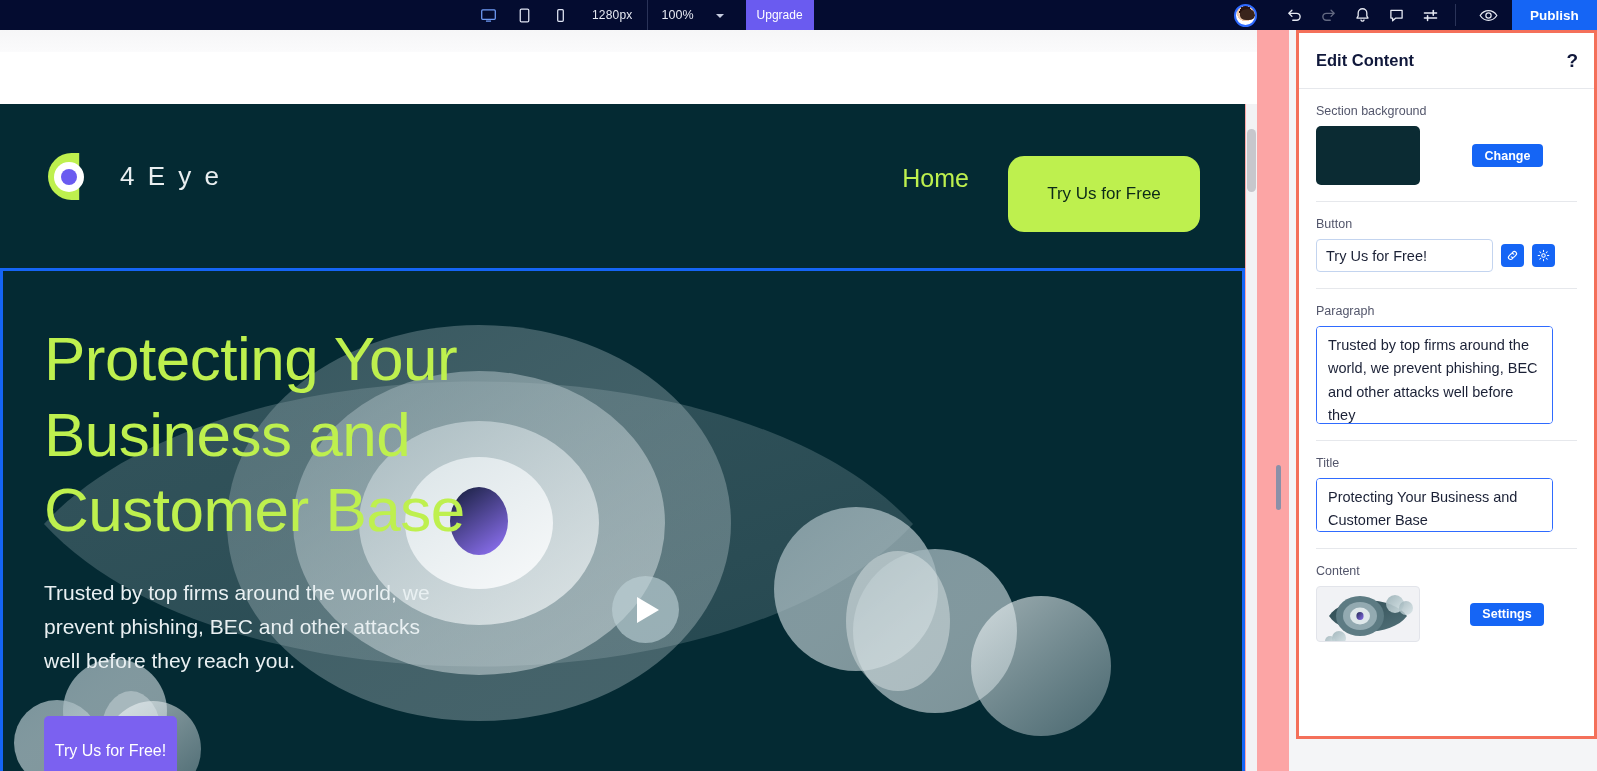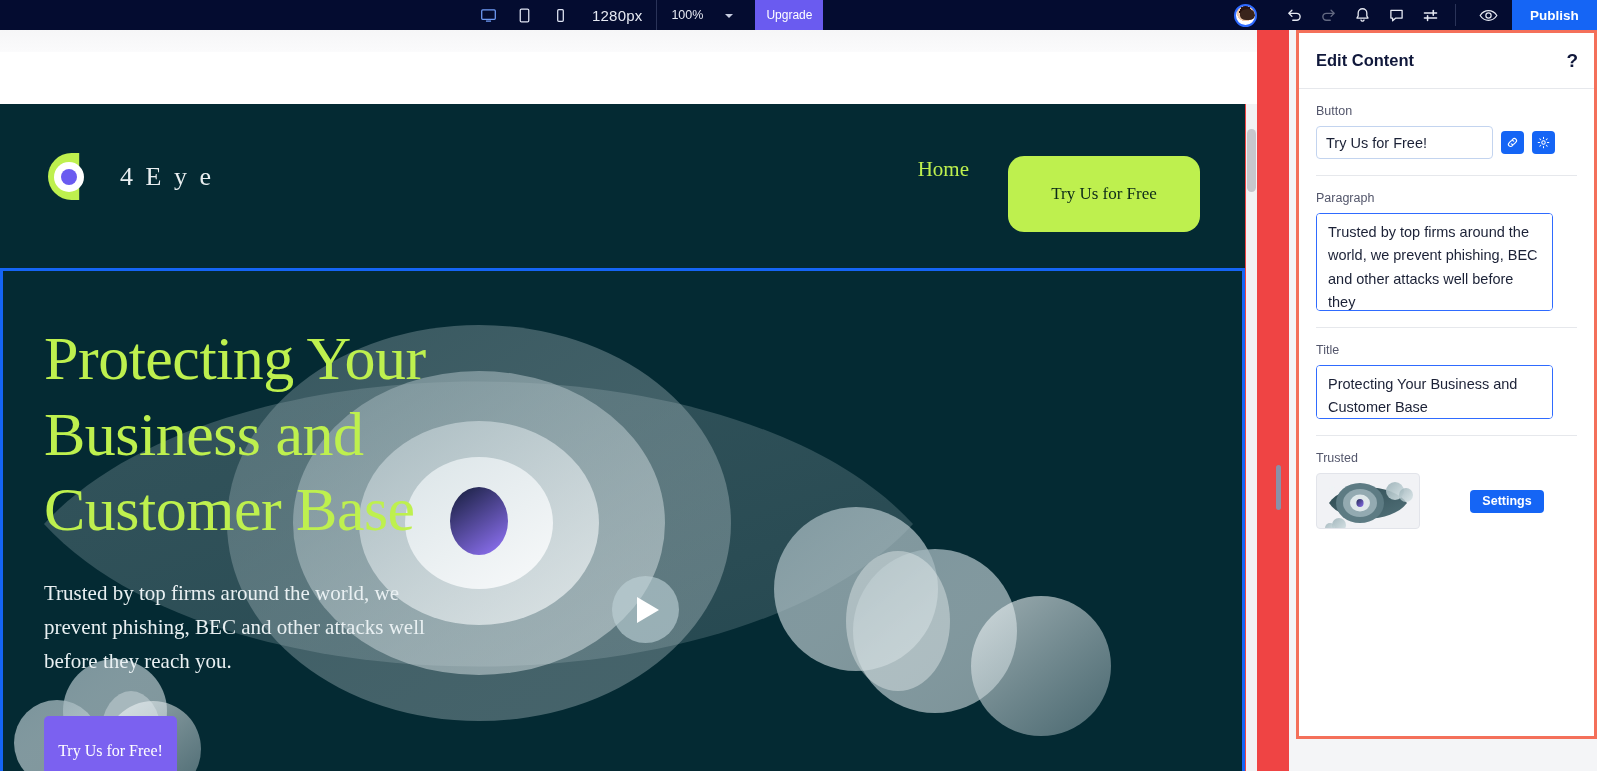--- a/index.html
+++ b/index.html
@@ -18,21 +18,21 @@
     display: flex; align-items: center;
   }
   .tb-left-spacer { width: 478px; }
   .device-icons { display: flex; align-items: center; gap: 16px; }
   .dev-btn {
     width: 20px; height: 20px;
     display: flex; align-items: center; justify-content: center;
     cursor: pointer;
   }
   .vp-size {
-    color: #e6e9f2; font-size: 15px;
+    color: #e6e9f2; font-size: 12px;
     margin-left: 22px; letter-spacing: .2px;
   }
   .tb-div {
     width: 1px; height: 30px; background: #2a3358;
     margin: 0 14px;
   }
   .zoom-ctl {
     display: flex; align-items: center; gap: 22px;
     color: #e6e9f2; font-size: 12.5px; cursor: pointer;
   }
@@ -78,23 +78,22 @@
     height: 30px; width: 85px;
     display: flex; align-items: center; justify-content: center;
     cursor: pointer;
   }
   .eye-ticon { width: 48px; }
 
   
   .canvas-wrap {
     position: absolute; left: 0; top: 30px;
     width: 1289px; height: 741px;
-    background: #ef4444;
+    background: #fca5a5;
     overflow: hidden;
-    font-family: Liberation Serif, serif;
   }
   .canvas-top-fade {
     position: absolute; left: 0; top: 0; width: 1257px; height: 22px;
     background: linear-gradient(#f6f6f7, #fbfbfc);
   }
   .page-white {
     position: absolute; left: 0; top: 22px;
     width: 1257px; height: 52px; background: #ffffff;
   }
 
@@ -127,22 +126,22 @@
   .logo-dot {
     position: absolute; left: 13px; top: 16px;
     width: 16px; height: 16px; border-radius: 50%;
     background: #6a5bf0;
   }
   .logo-text {
     margin-left: 32px; color: #e9eef0;
     font-size: 26px; letter-spacing: 3px;
   }
   .nav-home {
-    position: absolute; right: 276px; top: 53px;
-    color: #bef04e; font-size: 21px;
+    position: absolute; right: 276px; top: 60px;
+    color: #bef04e; font-size: 25px;
     cursor: pointer;
   }
   .nav-cta {
     position: absolute; right: 45px; top: 52px;
     width: 192px; height: 76px;
     background: #bef04e; border-radius: 16px;
     display: flex; align-items: center; justify-content: center;
     color: #0c2a18; font-size: 17px;
     cursor: pointer;
   }
@@ -464,20 +463,28 @@
 
 <div class="panel">
 
   <div class="panel-head">
     <div class="panel-title">Edit Content</div>
     <div class="panel-help">?</div>
   </div>
 
   <div class="panel-body">
 
+    <div class="field">
+      <div class="field-label">Section background</div>
+      <div class="swatch-row">
+        <div class="swatch"></div>
+        <div class="btn-blue btn-change">Change</div>
+      </div>
+      <div class="field-sep"></div>
+    </div>
 
     <div class="field">
       <div class="field-label">Button</div>
       <div class="input-row">
         <input class="text-input" value="Try Us for Free!" style="">
         <div class="icon-btn">
           <svg width="13" height="13" viewBox="0 0 18 18">
               <path d="M7.2 10.8a3 3 0 0 0 4.3 0l2.2-2.2a3 3 0 0 0-4.3-4.3l-1 1" fill="none" stroke="#fff" stroke-width="1.5" stroke-linecap="round"></path>
               <path d="M10.8 7.2a3 3 0 0 0-4.3 0L4.3 9.4a3 3 0 0 0 4.3 4.3l1-1" fill="none" stroke="#fff" stroke-width="1.5" stroke-linecap="round"></path>
             </svg>
@@ -498,21 +505,21 @@
       <div class="field-sep"></div>
     </div>
 
     <div class="field">
       <div class="field-label">Title</div>
       <textarea class="textarea ta-title" style="">Protecting Your Business and Customer Base</textarea>
       <div class="field-sep"></div>
     </div>
 
     <div class="field">
-      <div class="field-label">Trusted</div>
+      <div class="field-label">Content</div>
       <div class="swatch-row">
         <div class="video-thumb">
           <svg width="104" height="56" viewBox="0 0 104 56">
             <defs>
               <linearGradient id="tE" x1="0" y1="0" x2="1" y2="1">
                   <stop offset="0" stop-color="#2c4950"></stop>
                   <stop offset="1" stop-color="#53727a"></stop>
                 </linearGradient>
               <linearGradient id="tB" x1="0" y1="0" x2="1" y2="1">
                   <stop offset="0" stop-color="#97aeb4"></stop>

